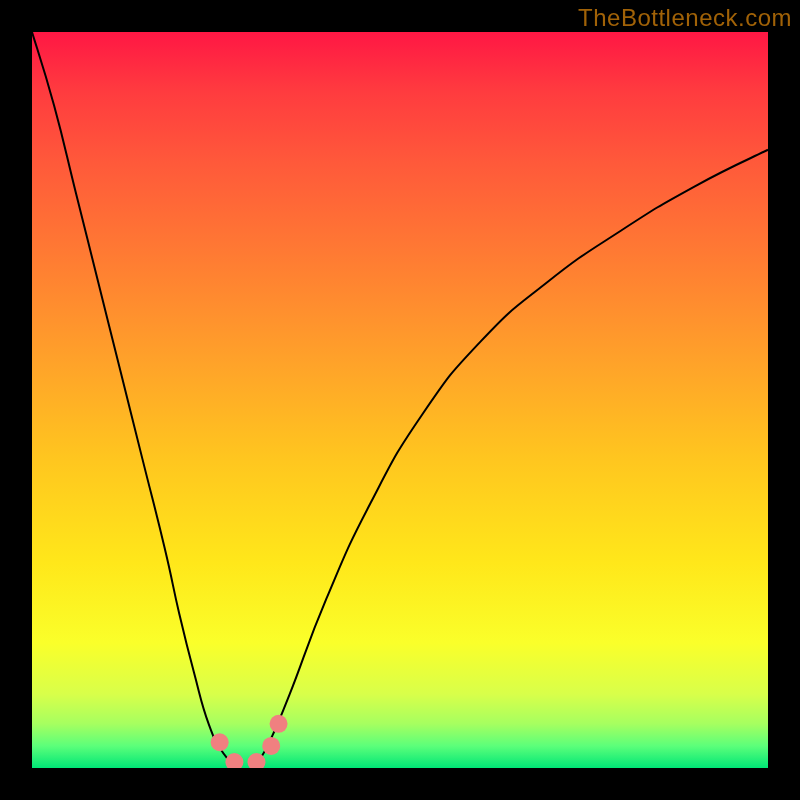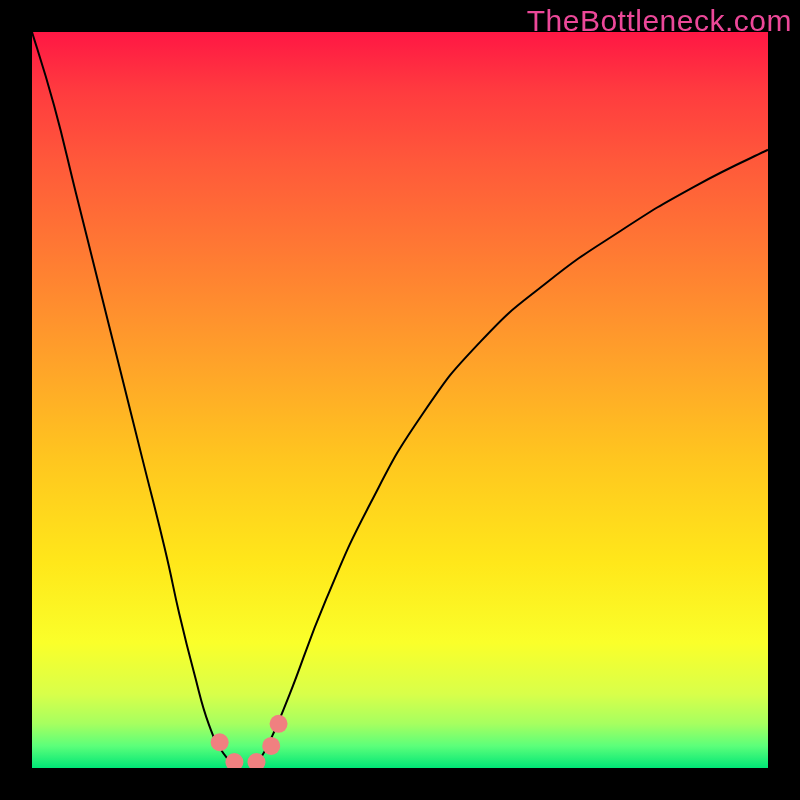--- a/index.html
+++ b/index.html
@@ -14,22 +14,22 @@
   .frame {
     position: relative;
     width: 800px;
     height: 800px;
     background: #000;
   }
   .watermark {
     position: absolute;
     top: 4px;
     right: 8px;
-    color: #ec4899;
-    font-size: 30px;
+    color: #a16207;
+    font-size: 24px;
     font-weight: 400;
     letter-spacing: 0.5px;
     z-index: 10;
   }
   .plot {
     position: absolute;
     left: 32px;
     top: 32px;
     width: 736px;
     height: 736px;

